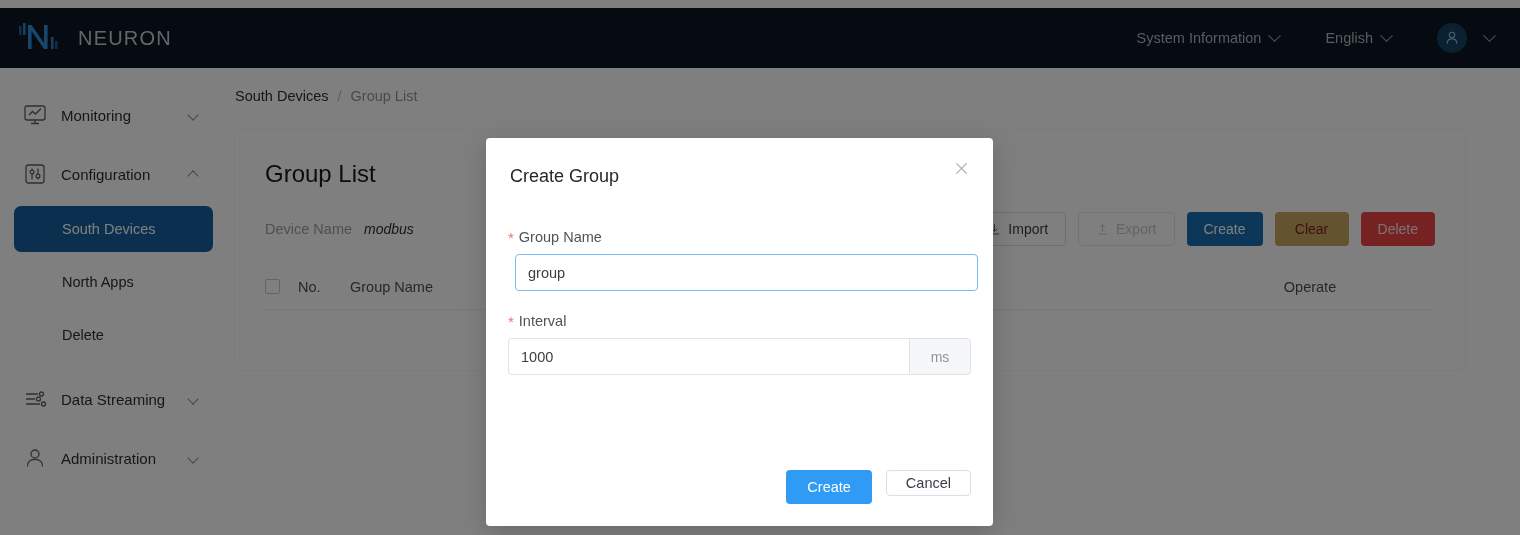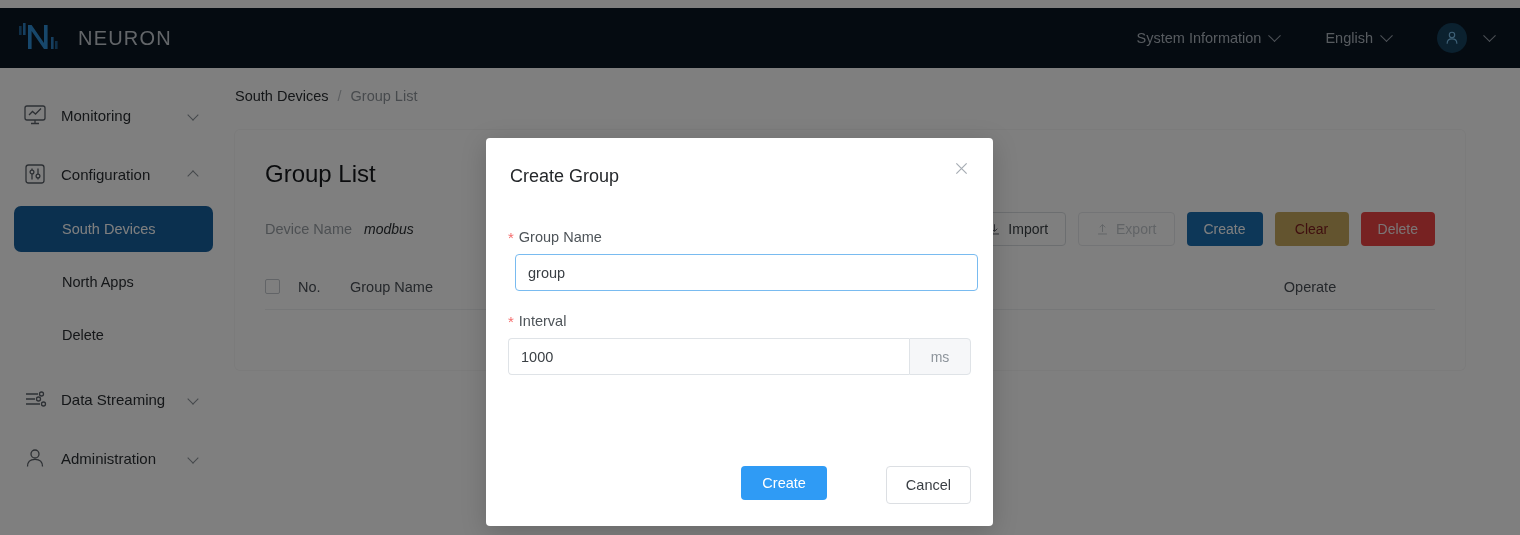--- a/index.html
+++ b/index.html
@@ -184,25 +184,24 @@
   .modal-foot {
     position: absolute; right: 22px; bottom: 22px;
     display: flex; gap: 14px;
   }
   .btn-create {
     background: #2f9bf5; color: #ffffff; height: 34px;
     border-radius: 4px; padding: 0 21px; font-size: 14.5px;
     display: flex; align-items: center; border: none; cursor: pointer;
   }
   .btn-cancel {
-    background: #ffffff; color: #3a3f44; height: 38px;
+    background: #ffffff; color: #3a3f44; height: 26px;
     border-radius: 4px; padding: 1px 19px; font-size: 14.5px;
     display: flex; align-items: center; cursor: pointer;
     border: 1px solid #dcdfe3;
-    margin-left: 45px;
   }
 </style>
 </head>
 <body>
 
 <div class="topbar">
   <div class="brand">
     <svg class="brand-logo" viewBox="0 0 48 34">
       <rect x="1" y="5" width="2.6" height="9" fill="#1f5e90"></rect>
       <rect x="5" y="2" width="2.6" height="12" fill="#2d7ec0"></rect>

